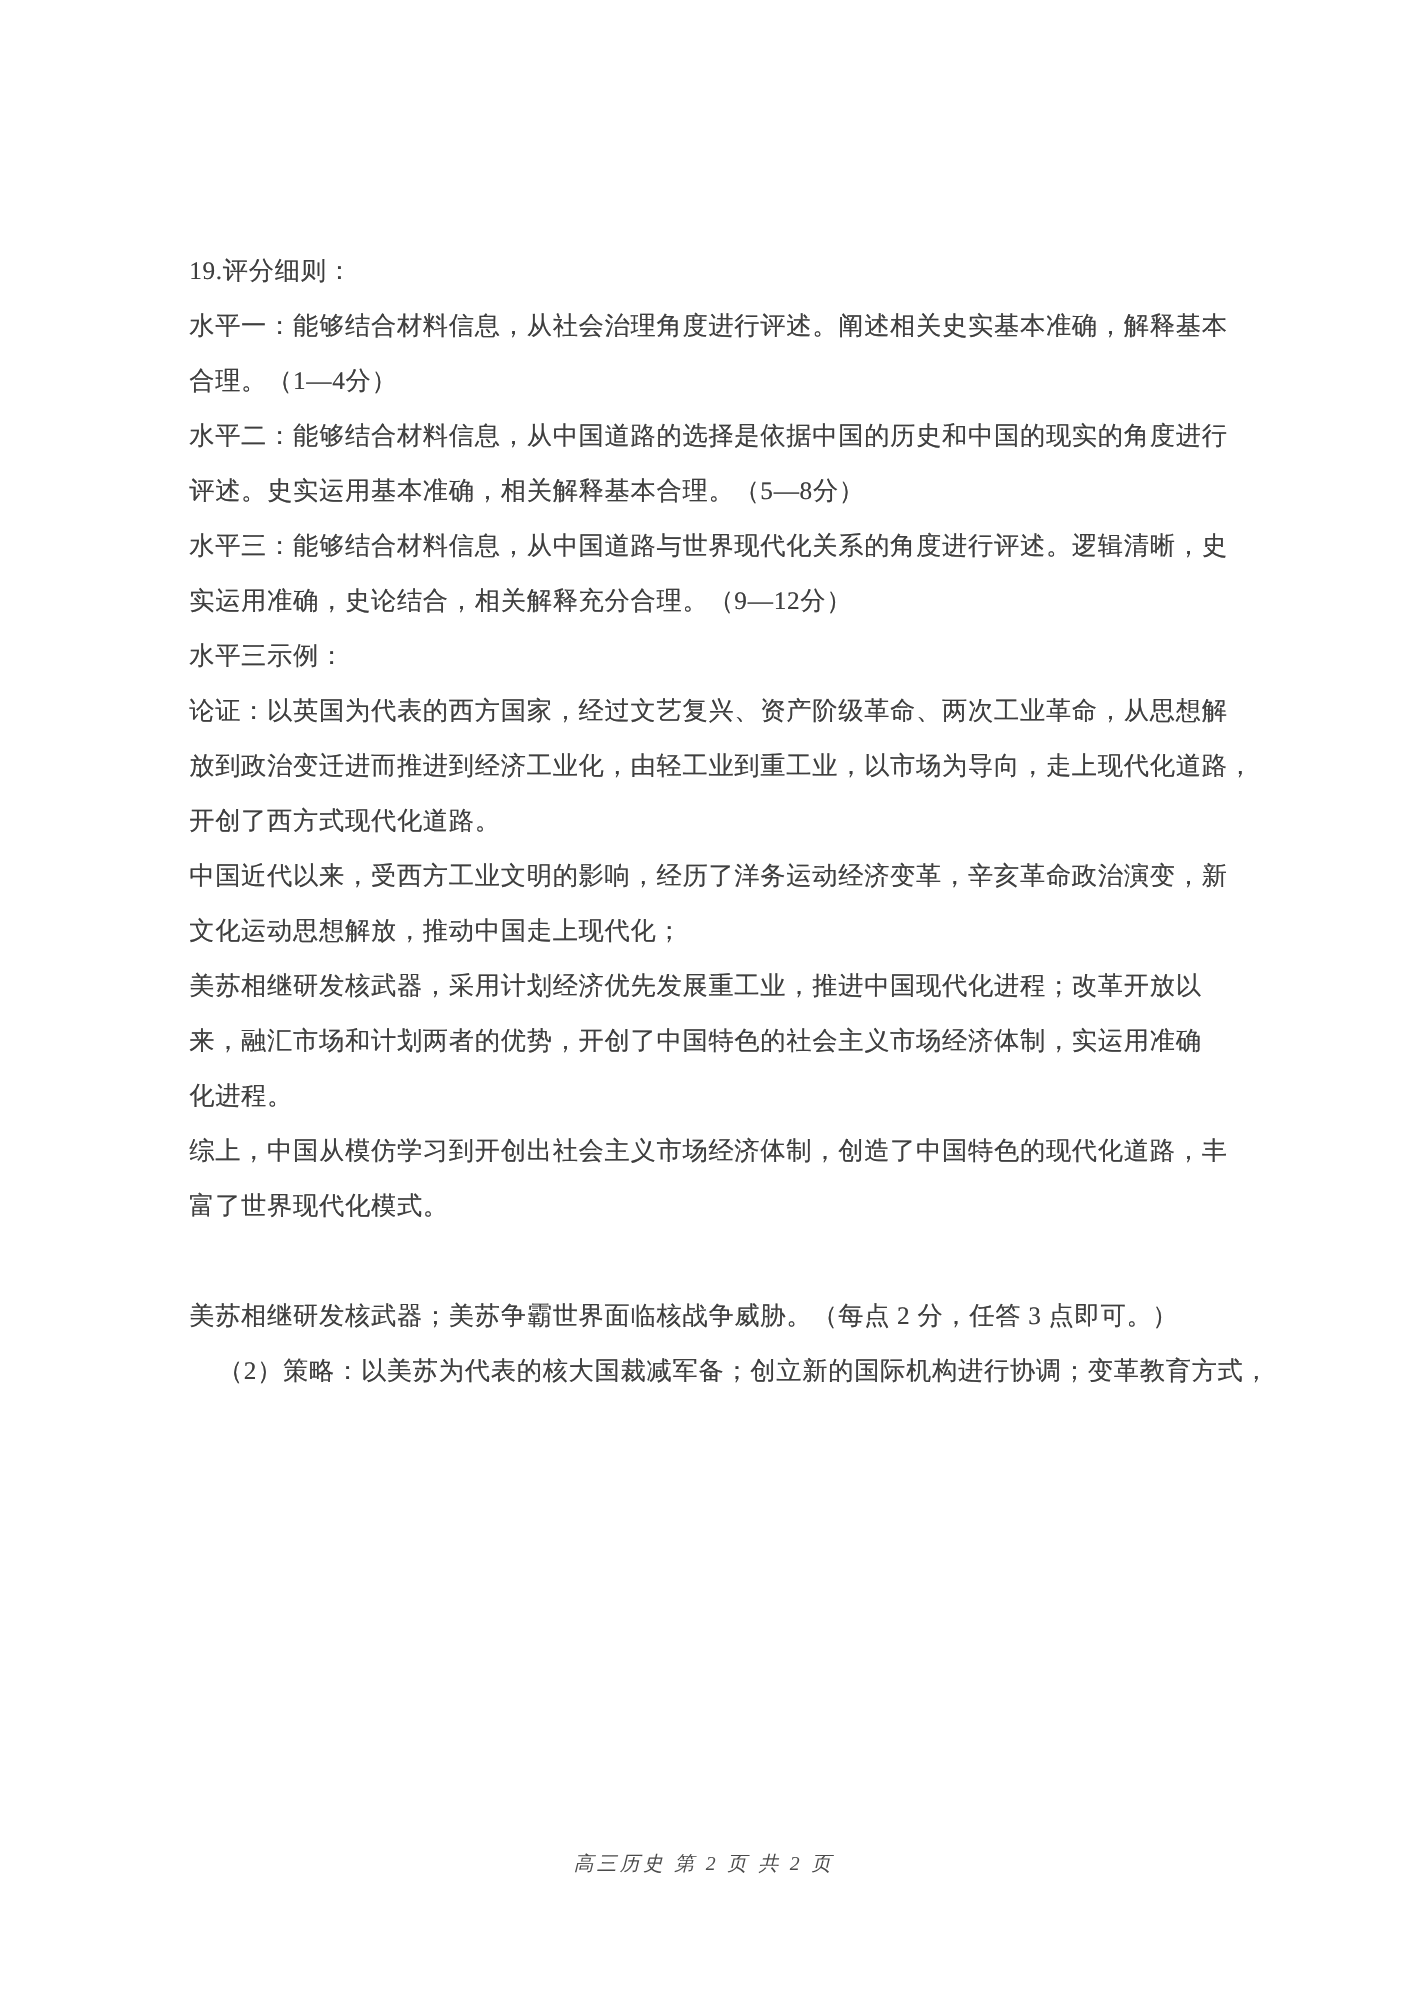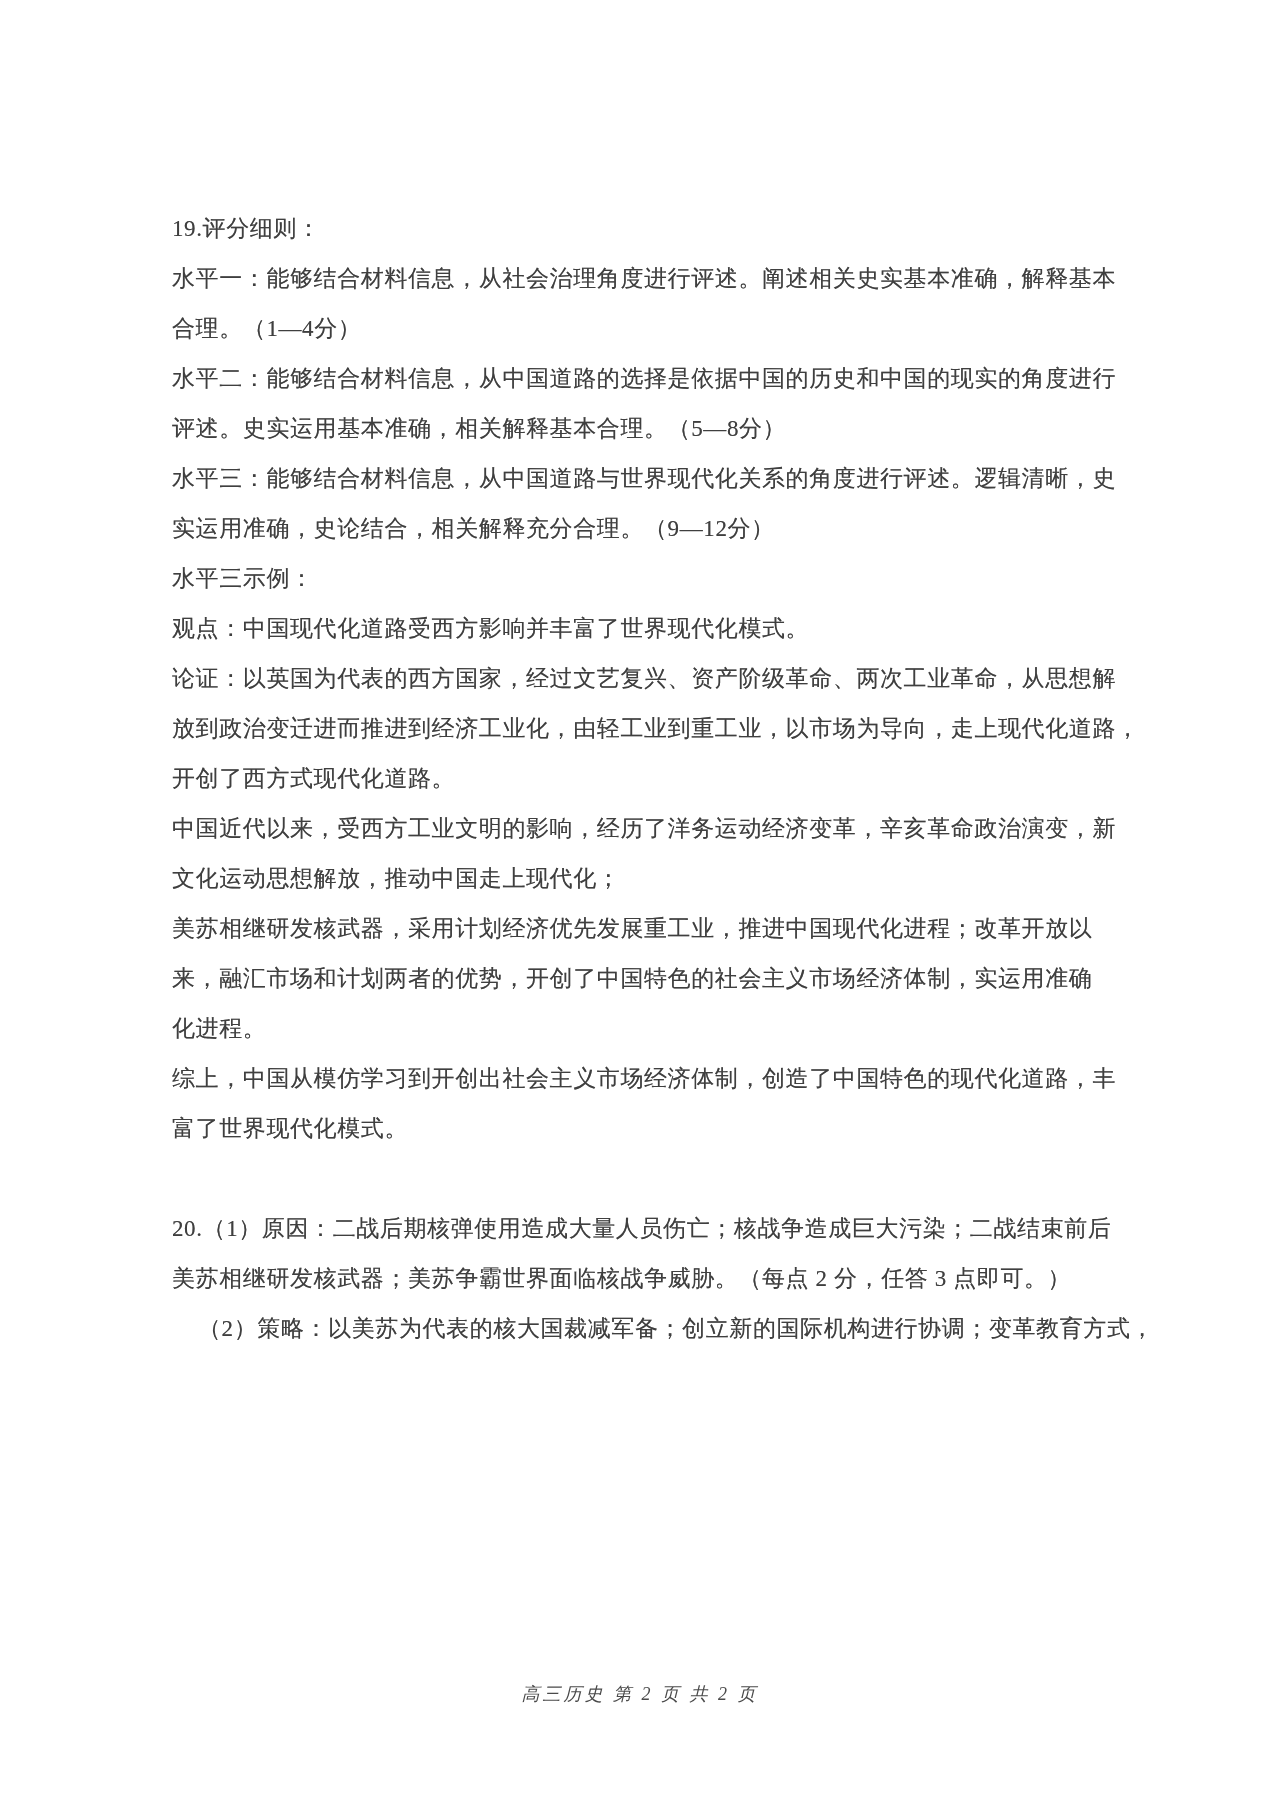--- a/index.html
+++ b/index.html
@@ -16,21 +16,21 @@
     overflow: hidden;
   }
   .page {
     position: absolute;
     inset: 0;
     background: #ffffff;
   }
   .content {
     position: absolute;
     left: 172px;
-    top: 204px;
+    top: 222px;
     width: 944px;
   }
   .line {
     height: 50px;
     line-height: 50px;
     font-size: 23px;
     letter-spacing: 0.6px;
     white-space: nowrap;
     text-shadow: 0 0 0.5px rgba(60,60,60,0.55);
   }
@@ -61,37 +61,35 @@
 
     <div>
       <div class="line">19.评分细则：</div>
       <div class="line">水平一：能够结合材料信息，从社会治理角度进行评述。阐述相关史实基本准确，解释基本</div>
       <div class="line">合理。（1—4分）</div>
       <div class="line">水平二：能够结合材料信息，从中国道路的选择是依据中国的历史和中国的现实的角度进行</div>
       <div class="line">评述。史实运用基本准确，相关解释基本合理。（5—8分）</div>
       <div class="line">水平三：能够结合材料信息，从中国道路与世界现代化关系的角度进行评述。逻辑清晰，史</div>
       <div class="line">实运用准确，史论结合，相关解释充分合理。（9—12分）</div>
       <div class="line">水平三示例：</div>
-      <div class="line">观点：中国现代化道路受西方影响并丰富了世界现代化模式。</div>
       <div class="line">论证：以英国为代表的西方国家，经过文艺复兴、资产阶级革命、两次工业革命，从思想解</div>
       <div class="line">放到政治变迁进而推进到经济工业化，由轻工业到重工业，以市场为导向，走上现代化道路，</div>
       <div class="line">开创了西方式现代化道路。</div>
       <div class="line">中国近代以来，受西方工业文明的影响，经历了洋务运动经济变革，辛亥革命政治演变，新</div>
       <div class="line">文化运动思想解放，推动中国走上现代化；</div>
       <div class="line">美苏相继研发核武器，采用计划经济优先发展重工业，推进中国现代化进程；改革开放以</div>
       <div class="line">来，融汇市场和计划两者的优势，开创了中国特色的社会主义市场经济体制，实运用准确</div>
       <div class="line">化进程。</div>
       <div class="line">综上，中国从模仿学习到开创出社会主义市场经济体制，创造了中国特色的现代化道路，丰</div>
       <div class="line">富了世界现代化模式。</div>
     </div>
 
     <div class="block-gap"></div>
 
     <div>
-      <div class="line">20.（1）原因：二战后期核弹使用造成大量人员伤亡；核战争造成巨大污染；二战结束前后</div>
       <div class="line">美苏相继研发核武器；美苏争霸世界面临核战争威胁。（每点 2 分，任答 3 点即可。）</div>
       <div class="line indent">（2）策略：以美苏为代表的核大国裁减军备；创立新的国际机构进行协调；变革教育方式，</div>
     </div>
 
   </div>
 
   <div class="footer">高三历史  第 2 页  共 2 页</div>
 
 </div>
 

